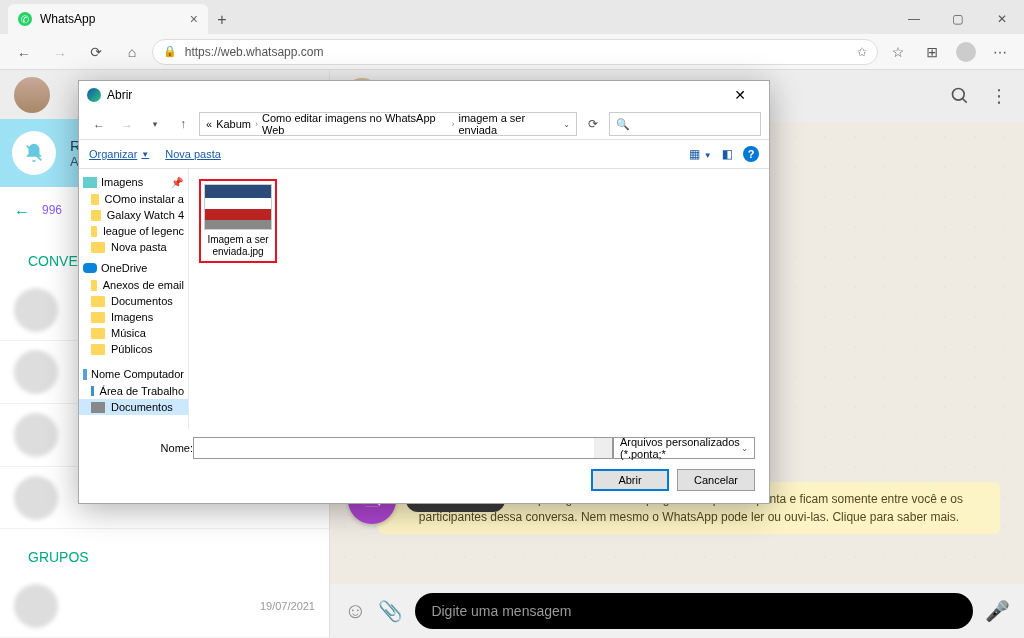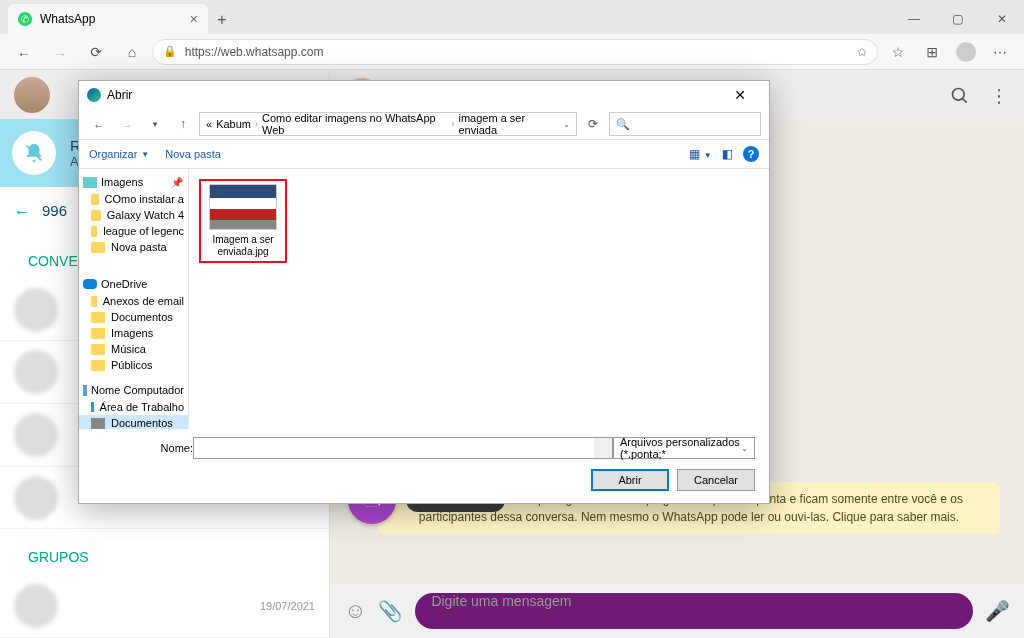--- a/index.html
+++ b/index.html
@@ -32,53 +32,53 @@
 .chat-item { height: 66px; display: flex; align-items: center; padding: 0 14px; gap: 12px; border-bottom: 1px solid #f0f0f0; }
 .chat-av { width: 44px; height: 44px; border-radius: 50%; background: #ddd; filter: blur(2px); }
 .chat-date { margin-left: auto; color: #999; font-size: 11px; }
 
 .wa-right { flex: 1; background: #efeae2; display: flex; flex-direction: column; position: relative; }
 .wa-right-header { height: 52px; background: #ededed; display: flex; align-items: center; justify-content: flex-end; padding: 0 16px; gap: 20px; color: #555; }
 .chat-bg { flex: 1; background: #efeae2; background-image: radial-gradient(circle, rgba(0,0,0,0.02) 1px, transparent 1px); background-size: 30px 30px; position: relative; }
 .date-pill { position: absolute; left: 50%; transform: translateX(-50%); top: 330px; background: #e1f2fa; padding: 5px 12px; border-radius: 6px; font-size: 12px; color: #555; box-shadow: 0 1px 1px rgba(0,0,0,0.1); }
 .encrypt-msg { position: absolute; left: 48px; right: 24px; top: 360px; background: #fdf4c5; padding: 8px 14px; border-radius: 6px; font-size: 12px; color: #54481e; text-align: center; line-height: 1.5; }
 .input-bar { height: 54px; background: #f0f0f0; display: flex; align-items: center; padding: 0 14px; gap: 12px; }
-.input-field { flex: 1; background: #701a75; border-radius: 20px; height: 36px; display: flex; align-items: flex-start; padding: 0 16px; color: #999; font-size: 14px; }
+.input-field { flex: 1; background: #000000; border-radius: 20px; height: 36px; display: flex; align-items: center; padding: 0 16px; color: #999; font-size: 14px; }
 
 
 .attach-stack { position: absolute; left: 18px; bottom: 60px; display: flex; flex-direction: column; gap: 14px; }
 .attach-btn { width: 48px; height: 48px; border-radius: 50%; display: flex; align-items: center; justify-content: center; color: #fff; font-size: 20px; box-shadow: 0 2px 4px rgba(0,0,0,0.2); }
 .attach-tooltip { position: absolute; left: 58px; background: #3b3b3b; color: #fff; padding: 5px 10px; border-radius: 14px; font-size: 12px; white-space: nowrap; }
 
 
 .dialog-wrap { position: absolute; left: 78px; top: 80px; width: 692px; background: #fff; border: 1px solid #aaa; box-shadow: 0 6px 30px rgba(0,0,0,0.3); font-size: 12px; }
 .dlg-title { height: 28px; display: flex; align-items: center; padding: 0 8px; }
 .edge-ico { width: 14px; height: 14px; border-radius: 50%; background: linear-gradient(135deg,#0c59a4,#33c481); }
 .dlg-close { margin-left: auto; width: 42px; height: 26px; display: flex; align-items: center; justify-content: center; font-size: 14px; }
 .dlg-nav { height: 30px; display: flex; align-items: center; padding: 0 8px; gap: 4px; }
 .dlg-navico { width: 24px; height: 24px; display: flex; align-items: center; justify-content: center; color: #555; }
 .breadcrumb { flex: 1; border: 1px solid #ccc; height: 24px; display: flex; align-items: center; padding: 0 6px; gap: 4px; font-size: 11px; }
 .bc-sep { color: #888; font-size: 9px; }
 .refresh { width: 24px; }
 .search-box { width: 152px; border: 1px solid #ccc; height: 24px; display: flex; align-items: center; padding: 0 6px; gap: 6px; color: #777; font-size: 11px; }
 .dlg-toolbar { height: 30px; border-top: 1px solid #e0e0e0; border-bottom: 1px solid #e0e0e0; display: flex; align-items: center; padding: 0 10px; gap: 16px; }
-.tb-item { color: #1a5aa8; font-size: 11px; display: flex; align-items: center; gap: 4px; }
+.tb-item { color: #1a5aa8; font-size: 11px; display: flex; align-items: center; gap: 4px; text-decoration: underline; }
 .tb-right { margin-left: auto; display: flex; gap: 10px; align-items: center; }
 .help-ico { width: 16px; height: 16px; border-radius: 50%; background: #0078d4; color: #fff; display: flex; align-items: center; justify-content: center; font-size: 11px; font-weight: bold; }
 
 .dlg-body { display: flex; height: 260px; }
 .tree { width: 110px; border-right: 1px solid #e8e8e8; overflow: hidden; padding: 4px 0; }
 .tree-item { display: flex; align-items: center; gap: 6px; padding: 2px 4px 2px 12px; font-size: 11px; white-space: nowrap; }
 .tree-item.sel { background: #cce8ff; }
 .folder-ico { width: 14px; height: 11px; background: #ffd75e; border-radius: 1px; display: inline-block; }
 .tree-hdr { display: flex; align-items: center; gap: 4px; padding: 3px 4px 3px 4px; font-size: 11px; white-space: nowrap; }
 .pin { color: #888; font-size: 10px; }
 
 .file-area { flex: 1; padding: 10px; }
-.file-thumb { width: 88px; border: 2px solid #e81123; padding: 3px; display: flex; flex-direction: column; align-items: center; gap: 4px; }
+.file-thumb { width: 78px; border: 2px solid #e81123; padding: 3px; display: flex; flex-direction: column; align-items: center; gap: 4px; }
 .thumb-img { width: 68px; height: 46px; background: linear-gradient(180deg,#2a4a7a 30%,#fff 30%,#fff 55%,#b22 55%,#b22 80%,#888 80%); border: 1px solid #ccc; }
 .thumb-name { font-size: 10px; text-align: center; line-height: 1.2; }
 
 .dlg-footer { padding: 8px 14px 12px; }
 .name-row { display: flex; align-items: center; gap: 0; margin-bottom: 10px; }
 .name-lbl { width: 100px; text-align: right; font-size: 11px; }
 .name-input { flex: 1; border: 1px solid #999; height: 22px; background: #fff; }
 .name-input-inner { height: 20px; border-right: 18px solid #eee; }
 .type-sel { width: 142px; border: 1px solid #999; height: 22px; display: flex; align-items: center; padding: 0 6px; font-size: 11px; }
 .btn-row { display: flex; justify-content: flex-end; gap: 8px; }
@@ -136,21 +136,21 @@
             <line x1="4" y1="4" x2="20" y2="20" stroke="#66c8e0" stroke-width="2"></line>
           </svg>
       </div>
       <div>
         <div style="font-size:15px;color:#245">Rec</div>
         <div style="font-size:13px;color:#357">Ativ</div>
       </div>
     </div>
     <div class="back-row">
       <span>←</span>
-      <span style="color:#0c4a6e;font-size:15px">996</span>
+      <span style="color:#8b5cf6;font-size:12px">996</span>
     </div>
     <div class="section-hdr">CONVERSAS</div>
     <div class="chat-item">
         <div class="chat-av"></div>
       </div>
     <div class="chat-item">
         <div class="chat-av"></div>
       </div>
     <div class="chat-item">
         <div class="chat-av"></div>
@@ -271,21 +271,21 @@
           <span>Galaxy Watch 4</span>
         </div>
       <div class="tree-item">
           <span class="folder-ico"></span>
           <span>league of legenc</span>
         </div>
       <div class="tree-item">
           <span class="folder-ico"></span>
           <span>Nova pasta</span>
         </div>
-      <div class="tree-hdr" style="margin-top:20px">
+      <div class="tree-hdr" style="margin-top:4px">
           <span style="width:14px;height:10px;background:#0a84d8;border-radius:4px;display:inline-block"></span>
           <span>OneDrive</span>
         </div>
       <div class="tree-item">
           <span class="folder-ico"></span>
           <span>Anexos de email</span>
         </div>
       <div class="tree-item">
           <span class="folder-ico"></span>
           <span>Documentos</span>

